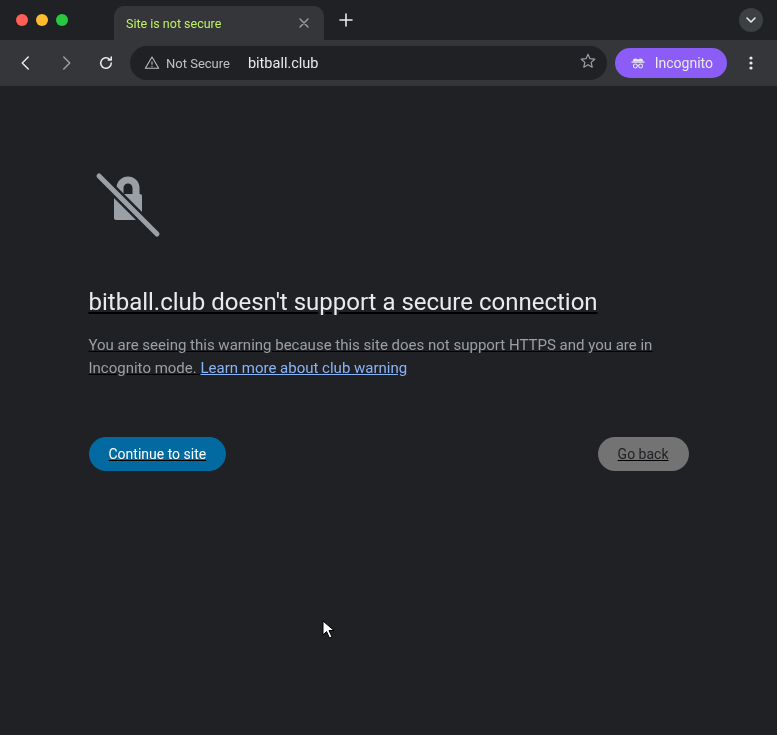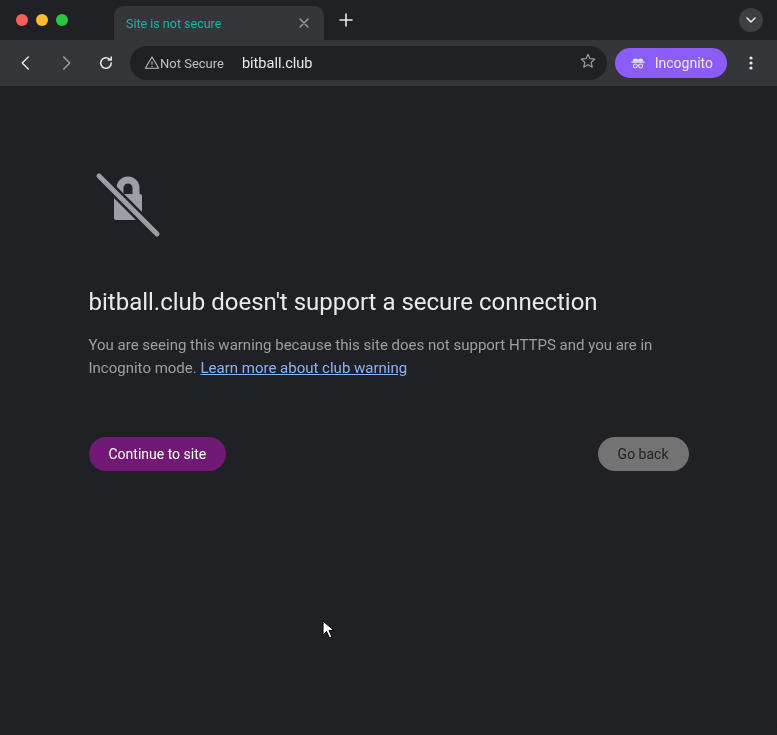--- a/index.html
+++ b/index.html
@@ -5,45 +5,45 @@
   * { margin: 0; padding: 0; box-sizing: border-box; }
   html, body { width: 777px; height: 735px; overflow: hidden; font-family: -apple-system, BlinkMacSystemFont, "Segoe UI", Roboto, sans-serif; background: #202124; }
   .window { width: 100%; height: 100%; display: flex; flex-direction: column; background: #202124; border-radius: 12px; overflow: hidden; }
   .titlebar { height: 40px; background: #202124; display: flex; align-items: center; padding: 0 8px; }
   .traffic-lights { display: flex; gap: 8px; margin-left: 8px; }
   .tl { width: 12px; height: 12px; border-radius: 50%; }
   .tl.red { background: #ff5f57; }
   .tl.yellow { background: #febc2e; }
   .tl.green { background: #28c840; }
   .tabstrip { display: flex; align-items: center; margin-left: 46px; flex: 1; }
-  .tab { background: #35363a; color: #14b8a6; height: 34px; border-radius: 10px 10px 0 0; display: flex; align-items: center; padding: 0 12px; font-size: 12.5px; min-width: 210px; gap: 8px; margin-top: 6px; }
+  .tab { background: #35363a; color: #bef264; height: 34px; border-radius: 10px 10px 0 0; display: flex; align-items: center; padding: 0 12px; font-size: 12.5px; min-width: 210px; gap: 8px; margin-top: 6px; }
   .tab-title { flex: 1; white-space: nowrap; overflow: hidden; text-overflow: ellipsis; }
   .tab-close { width: 16px; height: 16px; display: flex; align-items: center; justify-content: center; color: #9aa0a6; border-radius: 50%; cursor: pointer; }
   .newtab { width: 28px; height: 28px; display: flex; align-items: center; justify-content: center; color: #e8eaed; border-radius: 50%; margin-left: 8px; cursor: pointer; }
   .title-right { display: flex; align-items: center; gap: 6px; margin-right: 6px; }
   .chevron-btn { width: 24px; height: 24px; border-radius: 50%; background: #3c4043; display: flex; align-items: center; justify-content: center; color: #e8eaed; cursor: pointer; }
   .toolbar { height: 46px; background: #35363a; display: flex; align-items: center; padding: 0 10px; gap: 8px; }
   .nav-icon { width: 32px; height: 32px; display: flex; align-items: center; justify-content: center; color: #9aa0a6; border-radius: 50%; cursor: pointer; }
   .nav-icon.enabled { color: #e8eaed; }
   .omnibox { flex: 1; height: 34px; background: #202124; border-radius: 17px; display: flex; align-items: center; padding: 0 6px 0 6px; gap: 10px; }
-  .sec-chip { display: flex; align-items: center; background: transparent; color: #bdc1c6; font-size: 13px; padding: 4px 8px; border-radius: 12px; cursor: pointer; }
+  .sec-chip { display: flex; align-items: center; gap: 6px; background: transparent; color: #bdc1c6; font-size: 13px; padding: 4px 8px; border-radius: 12px; cursor: pointer; }
   .sec-chip svg { width: 16px; height: 16px; }
   .url-text { flex: 1; color: #e8eaed; font-size: 14.5px; outline: none; }
   .star { color: #9aa0a6; cursor: pointer; padding: 4px; }
   .incognito-chip { display: flex; align-items: center; gap: 8px; background: #8b5cf6; color: #e8eaed; font-size: 14px; padding: 6px 14px; border-radius: 18px; cursor: pointer; }
   .menu-btn { width: 32px; height: 32px; display: flex; align-items: center; justify-content: center; color: #e8eaed; border-radius: 50%; cursor: pointer; }
-  .content { flex: 1; background: #202124; padding: 80px 0 0 0; display: flex; justify-content: center; }
+  .content { flex: 1; background: #202124; padding: 80px 0 0 0; display: flex; justify-content: center; text-decoration: underline; }
   .interstitial { width: 600px; color: #9aa0a6; }
   .lock-icon { margin-bottom: 40px; }
   h1 { color: #e8eaed; font-size: 24px; font-weight: 400; margin-bottom: 18px; }
   .body-text { font-size: 15px; line-height: 1.55; color: #9aa0a6; }
   .body-text a { color: #8ab4f8; text-decoration: underline; cursor: pointer; }
   .btnrow { display: flex; justify-content: space-between; margin-top: 56px; }
   .btn { border: none; border-radius: 18px; padding: 9px 20px; font-size: 14px; cursor: pointer; font-family: inherit; }
-  .btn-primary { background: #701a75; color: #fff; }
+  .btn-primary { background: #0369a1; color: #fff; }
   .btn-secondary { background: #737373; color: #202124; }
   .cursor { position: absolute; left: 322px; top: 620px; pointer-events: none; }
 </style>
 </head>
 <body>
 
 <div class="window">
   <div class="titlebar">
     <div class="traffic-lights">
       <div class="tl red"></div>

